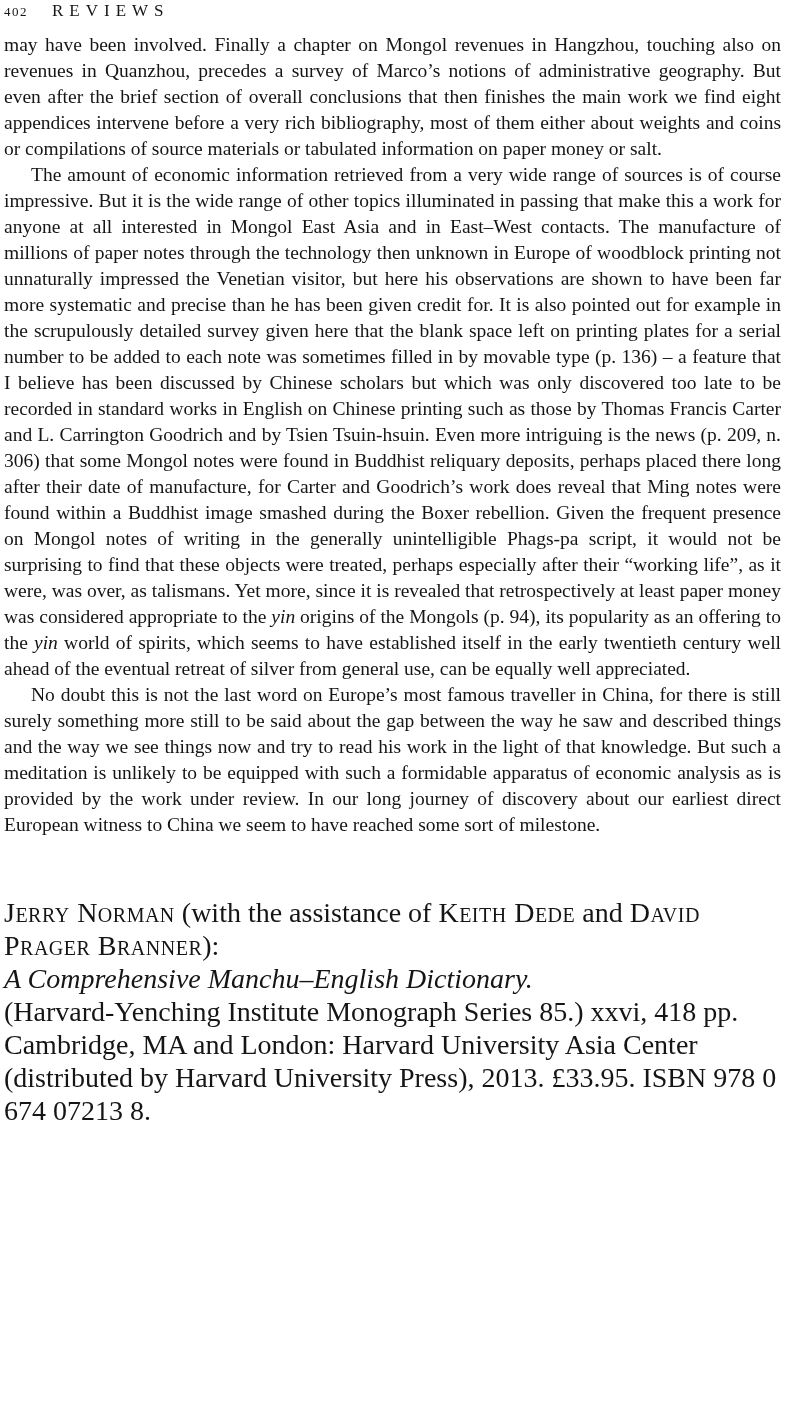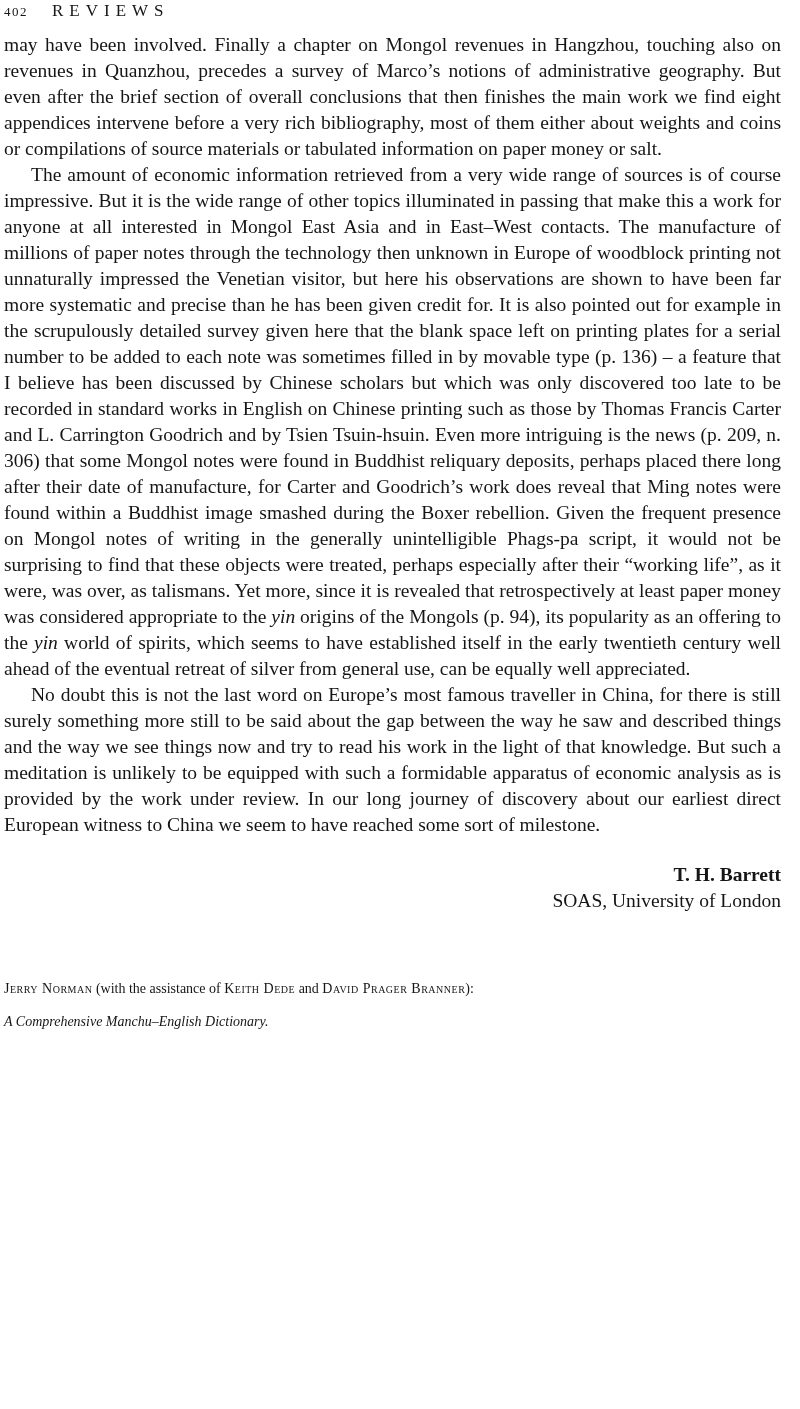--- a/index.html
+++ b/index.html
@@ -39,21 +39,21 @@
   .indent { text-indent: 27px; }
   i, .italic { font-style: italic; }
   .signature {
     margin-top: 24px;
     text-align: right;
     line-height: 26px;
   }
   .sig-name { font-weight: bold; }
   .next-review {
     margin-top: 58px;
-    font-size: 14px;
+    font-size: 28px;
     line-height: 33px;
     text-align: left;
   }
   .sc {
     font-variant: small-caps;
     letter-spacing: 0.5px;
   }
   .book-title { font-style: italic; }
 </style>
 </head>
@@ -67,25 +67,22 @@
   </header>
 
   <main class="review-body">
 
     <p class="body-para">may have been involved. Finally a chapter on Mongol revenues in Hangzhou, touching also on revenues in Quanzhou, precedes a survey of Marco’s notions of administrative geography. But even after the brief section of overall conclusions that then finishes the main work we find eight appendices intervene before a very rich bibliography, most of them either about weights and coins or compilations of source materials or tabulated information on paper money or salt.</p>
 
     <p class="body-para indent"><span>The amount of economic information retrieved from a very wide range of sources is of course impressive. But it is the wide range of other topics illuminated in passing that make this a work for anyone at all interested in Mongol East Asia and in East–West contacts. The manufacture of millions of paper notes through the technology then unknown in Europe of woodblock printing not unnaturally impressed the Venetian visitor, but here his observations are shown to have been far more systematic and precise than he has been given credit for. It is also pointed out for example in the scrupulously detailed survey given here that the blank space left on printing plates for a serial number to be added to each note was sometimes filled in by movable type (p. 136) – a feature that I believe has been discussed by Chinese scholars but which was only discovered too late to be recorded in standard works in English on Chinese printing such as those by Thomas Francis Carter and L. Carrington Goodrich and by Tsien Tsuin-hsuin. Even more intriguing is the news (p. 209, n. 306) that some Mongol notes were found in Buddhist reliquary deposits, perhaps placed there long after their date of manufacture, for Carter and Goodrich’s work does reveal that Ming notes were found within a Buddhist image smashed during the Boxer rebellion. Given the frequent presence on Mongol notes of writing in the generally unintelligible Phags-pa script, it would not be surprising to find that these objects were treated, perhaps especially after their “working life”, as it were, was over, as talismans. Yet more, since it is revealed that retrospectively at least paper money was considered appropriate to the </span><i>yin</i><span> origins of the Mongols (p. 94), its popularity as an offering to the </span><i>yin</i><span> world of spirits, which seems to have established itself in the early twentieth century well ahead of the eventual retreat of silver from general use, can be equally well appreciated.</span></p>
 
     <p class="body-para indent">No doubt this is not the last word on Europe’s most famous traveller in China, for there is still surely something more still to be said about the gap between the way he saw and described things and the way we see things now and try to read his work in the light of that knowledge. But such a meditation is unlikely to be equipped with such a formidable apparatus of economic analysis as is provided by the work under review. In our long journey of discovery about our earliest direct European witness to China we seem to have reached some sort of milestone.</p>
 
-    <div class="signature">
-      <div class="sig-name">T. H. Barrett</div>
-      <div class="sig-affil">SOAS, University of London</div>
-    </div>
 
     <section class="next-review">
       <p class="authors"><span class="sc">Jerry Norman</span><span> (with the assistance of </span><span class="sc">Keith Dede</span><span> and </span><span class="sc">David Prager Branner</span><span>):</span></p>
       <p class="book-title">A Comprehensive Manchu–English Dictionary.</p>
+      <p class="pub-details">(Harvard-Yenching Institute Monograph Series 85.) xxvi, 418 pp. Cambridge, MA and London: Harvard University Asia Center (distributed by Harvard University Press), 2013. £33.95. ISBN 978 0 674 07213 8.</p>
     </section>
 
   </main>
 
 </div>
 
 </body></html>

